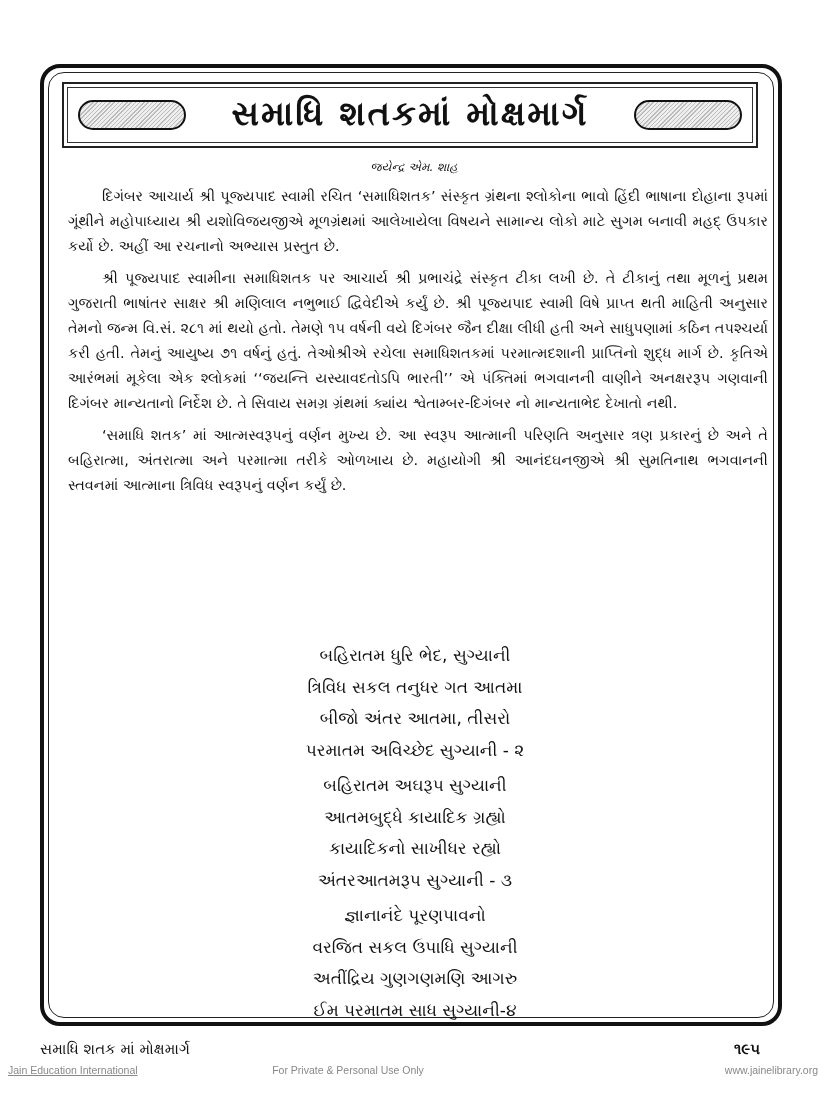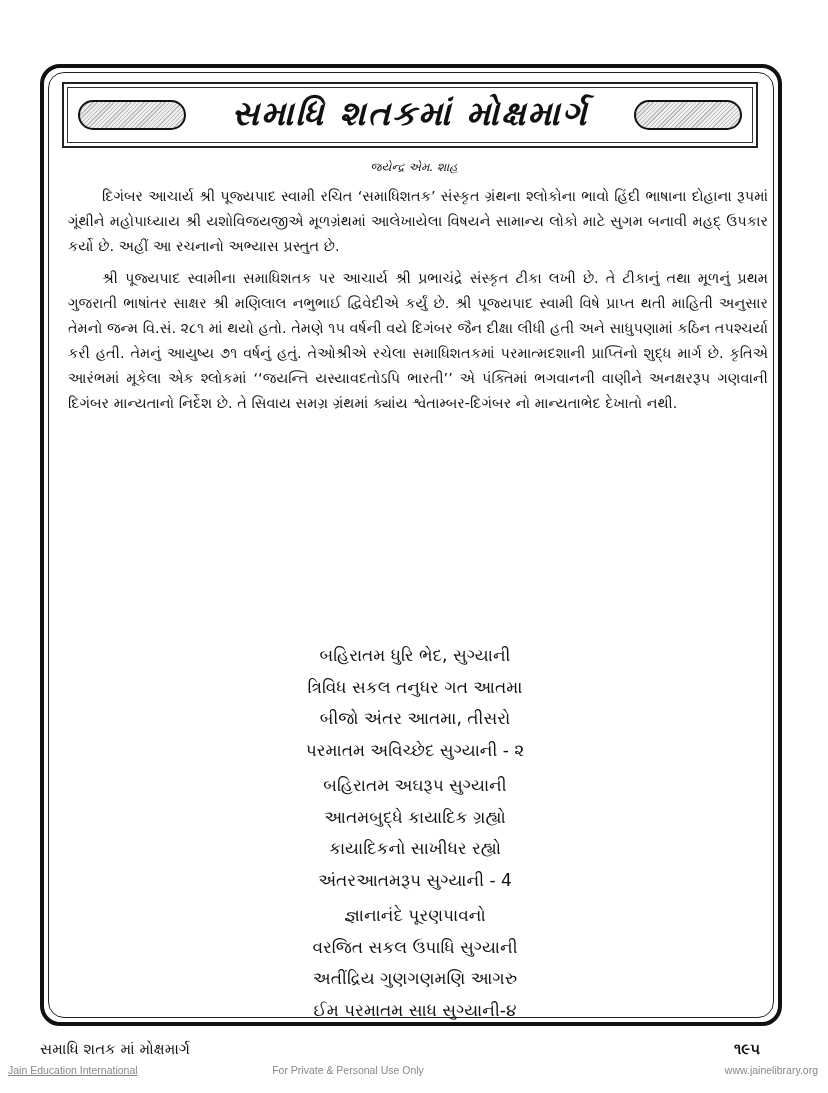--- a/index.html
+++ b/index.html
@@ -13,21 +13,21 @@
            border:2px solid #222; box-sizing:border-box; }
   .title-box-inner { position:absolute; left:3px; top:3px; right:3px; bottom:3px;
            border:1px solid #333; }
   .pill { position:absolute; top:16px; width:108px; height:30px; border:2px solid #111;
           border-radius:16px; box-sizing:border-box;
           background: repeating-linear-gradient(135deg, #bbb 0 1px, #eee 1px 3px); }
   .pill.left { left:14px; }
   .pill.right { right:14px; }
   .title { position:absolute; left:140px; right:140px; top:0; height:58px;
            display:flex; align-items:center; justify-content:center;
-           font-size:34px; font-weight:bold; letter-spacing:2px;font-style:italic; }
+           font-size:34px; font-weight:bold; letter-spacing:2px; }
   .author { position:absolute; left:0; width:828px; top:160px; text-align:center;
             font-size:12px; font-style:italic; }
   .body-text { position:absolute; left:68px; width:700px; top:184px;
                font-size:14.5px; line-height:25px; text-align:justify; }
   .body-text p { margin:0 0 7px 0; text-indent:34px; }
   .poem { position:absolute; left:180px; width:470px; top:640px; text-align:center;
           font-size:17px; line-height:31.5px; }
   .stanza { margin-bottom:4px; }
   .poem-line { display:block; }
   .footer-title { position:absolute; left:40px; top:1040px; font-size:15px; font-weight:normal; }
@@ -50,34 +50,35 @@
   <div class="pill left"></div>
   <div class="title">સમાધિ શતકમાં મોક્ષમાર્ગ</div>
   <div class="pill right"></div>
 </div>
 
 <div class="author">જયેન્દ્ર એમ. શાહ</div>
 
 <div class="body-text">
   <p>દિગંબર આચાર્ય શ્રી પૂજ્યપાદ સ્વામી રચિત ‘સમાધિશતક’ સંસ્કૃત ગ્રંથના શ્લોકોના ભાવો હિંદી ભાષાના દોહાના રૂપમાં ગૂંથીને મહોપાધ્યાય શ્રી યશોવિજયજીએ મૂળગ્રંથમાં આલેખાયેલા વિષયને સામાન્ય લોકો માટે સુગમ બનાવી મહદ્ ઉપકાર કર્યો છે. અહીં આ રચનાનો અભ્યાસ પ્રસ્તુત છે.</p>
   <p>શ્રી પૂજ્યપાદ સ્વામીના સમાધિશતક પર આચાર્ય શ્રી પ્રભાચંદ્રે સંસ્કૃત ટીકા લખી છે. તે ટીકાનું તથા મૂળનું પ્રથમ ગુજરાતી ભાષાંતર સાક્ષર શ્રી મણિલાલ નભુભાઈ દ્વિવેદીએ કર્યું છે. શ્રી પૂજ્યપાદ સ્વામી વિષે પ્રાપ્ત થતી માહિતી અનુસાર તેમનો જન્મ વિ.સં. ૨૮૧ માં થયો હતો. તેમણે ૧૫ વર્ષની વયે દિગંબર જૈન દીક્ષા લીધી હતી અને સાધુપણામાં કઠિન તપશ્ચર્યા કરી હતી. તેમનું આયુષ્ય ૭૧ વર્ષનું હતું. તેઓશ્રીએ રચેલા સમાધિશતકમાં પરમાત્મદશાની પ્રાપ્તિનો શુદ્ધ માર્ગ છે. કૃતિએ આરંભમાં મૂકેલા એક શ્લોકમાં ‘‘જયન્તિ યસ્યાવદતોઽપિ ભારતી’’ એ પંક્તિમાં ભગવાનની વાણીને અનક્ષરરૂપ ગણવાની દિગંબર માન્યતાનો નિર્દેશ છે. તે સિવાય સમગ્ર ગ્રંથમાં ક્યાંય શ્વેતામ્બર-દિગંબર નો માન્યતાભેદ દેખાતો નથી.</p>
+  <p>‘સમાધિ શતક’ માં આત્મસ્વરૂપનું વર્ણન મુખ્ય છે. આ સ્વરૂપ આત્માની પરિણતિ અનુસાર ત્રણ પ્રકારનું છે અને તે બહિરાત્મા, અંતરાત્મા અને પરમાત્મા તરીકે ઓળખાય છે. મહાયોગી શ્રી આનંદઘનજીએ શ્રી સુમતિનાથ ભગવાનની સ્તવનમાં આત્માના ત્રિવિધ સ્વરૂપનું વર્ણન કર્યું છે.</p>
 </div>
 
 <div class="poem">
   <div class="stanza">
     <span class="poem-line">બહિરાતમ ધુરિ ભેદ, સુગ્યાની</span>
     <span class="poem-line">ત્રિવિધ સકલ તનુધર ગત આતમા</span>
     <span class="poem-line">બીજો અંતર આતમા, તીસરો</span>
     <span class="poem-line">પરમાતમ અવિચ્છેદ સુગ્યાની - ૨</span>
   </div>
   <div class="stanza">
     <span class="poem-line">બહિરાતમ અઘરૂપ સુગ્યાની</span>
     <span class="poem-line">આતમબુદ્ધે કાયાદિક ગ્રહ્યો</span>
     <span class="poem-line">કાયાદિકનો સાખીધર રહ્યો</span>
-    <span class="poem-line">અંતરઆતમરૂપ સુગ્યાની - 4</span>
+    <span class="poem-line">અંતરઆતમરૂપ સુગ્યાની - ૩</span>
   </div>
   <div class="stanza">
     <span class="poem-line">જ્ઞાનાનંદે પૂરણપાવનો</span>
     <span class="poem-line">વરજિત સકલ ઉપાધિ સુગ્યાની</span>
     <span class="poem-line">અતીંદ્રિય ગુણગણમણિ આગરુ</span>
     <span class="poem-line">ઈમ પરમાતમ સાધ સુગ્યાની-૪</span>
   </div>
 </div>
 
 <div class="footer-title">સમાધિ શતક માં મોક્ષમાર્ગ</div>

